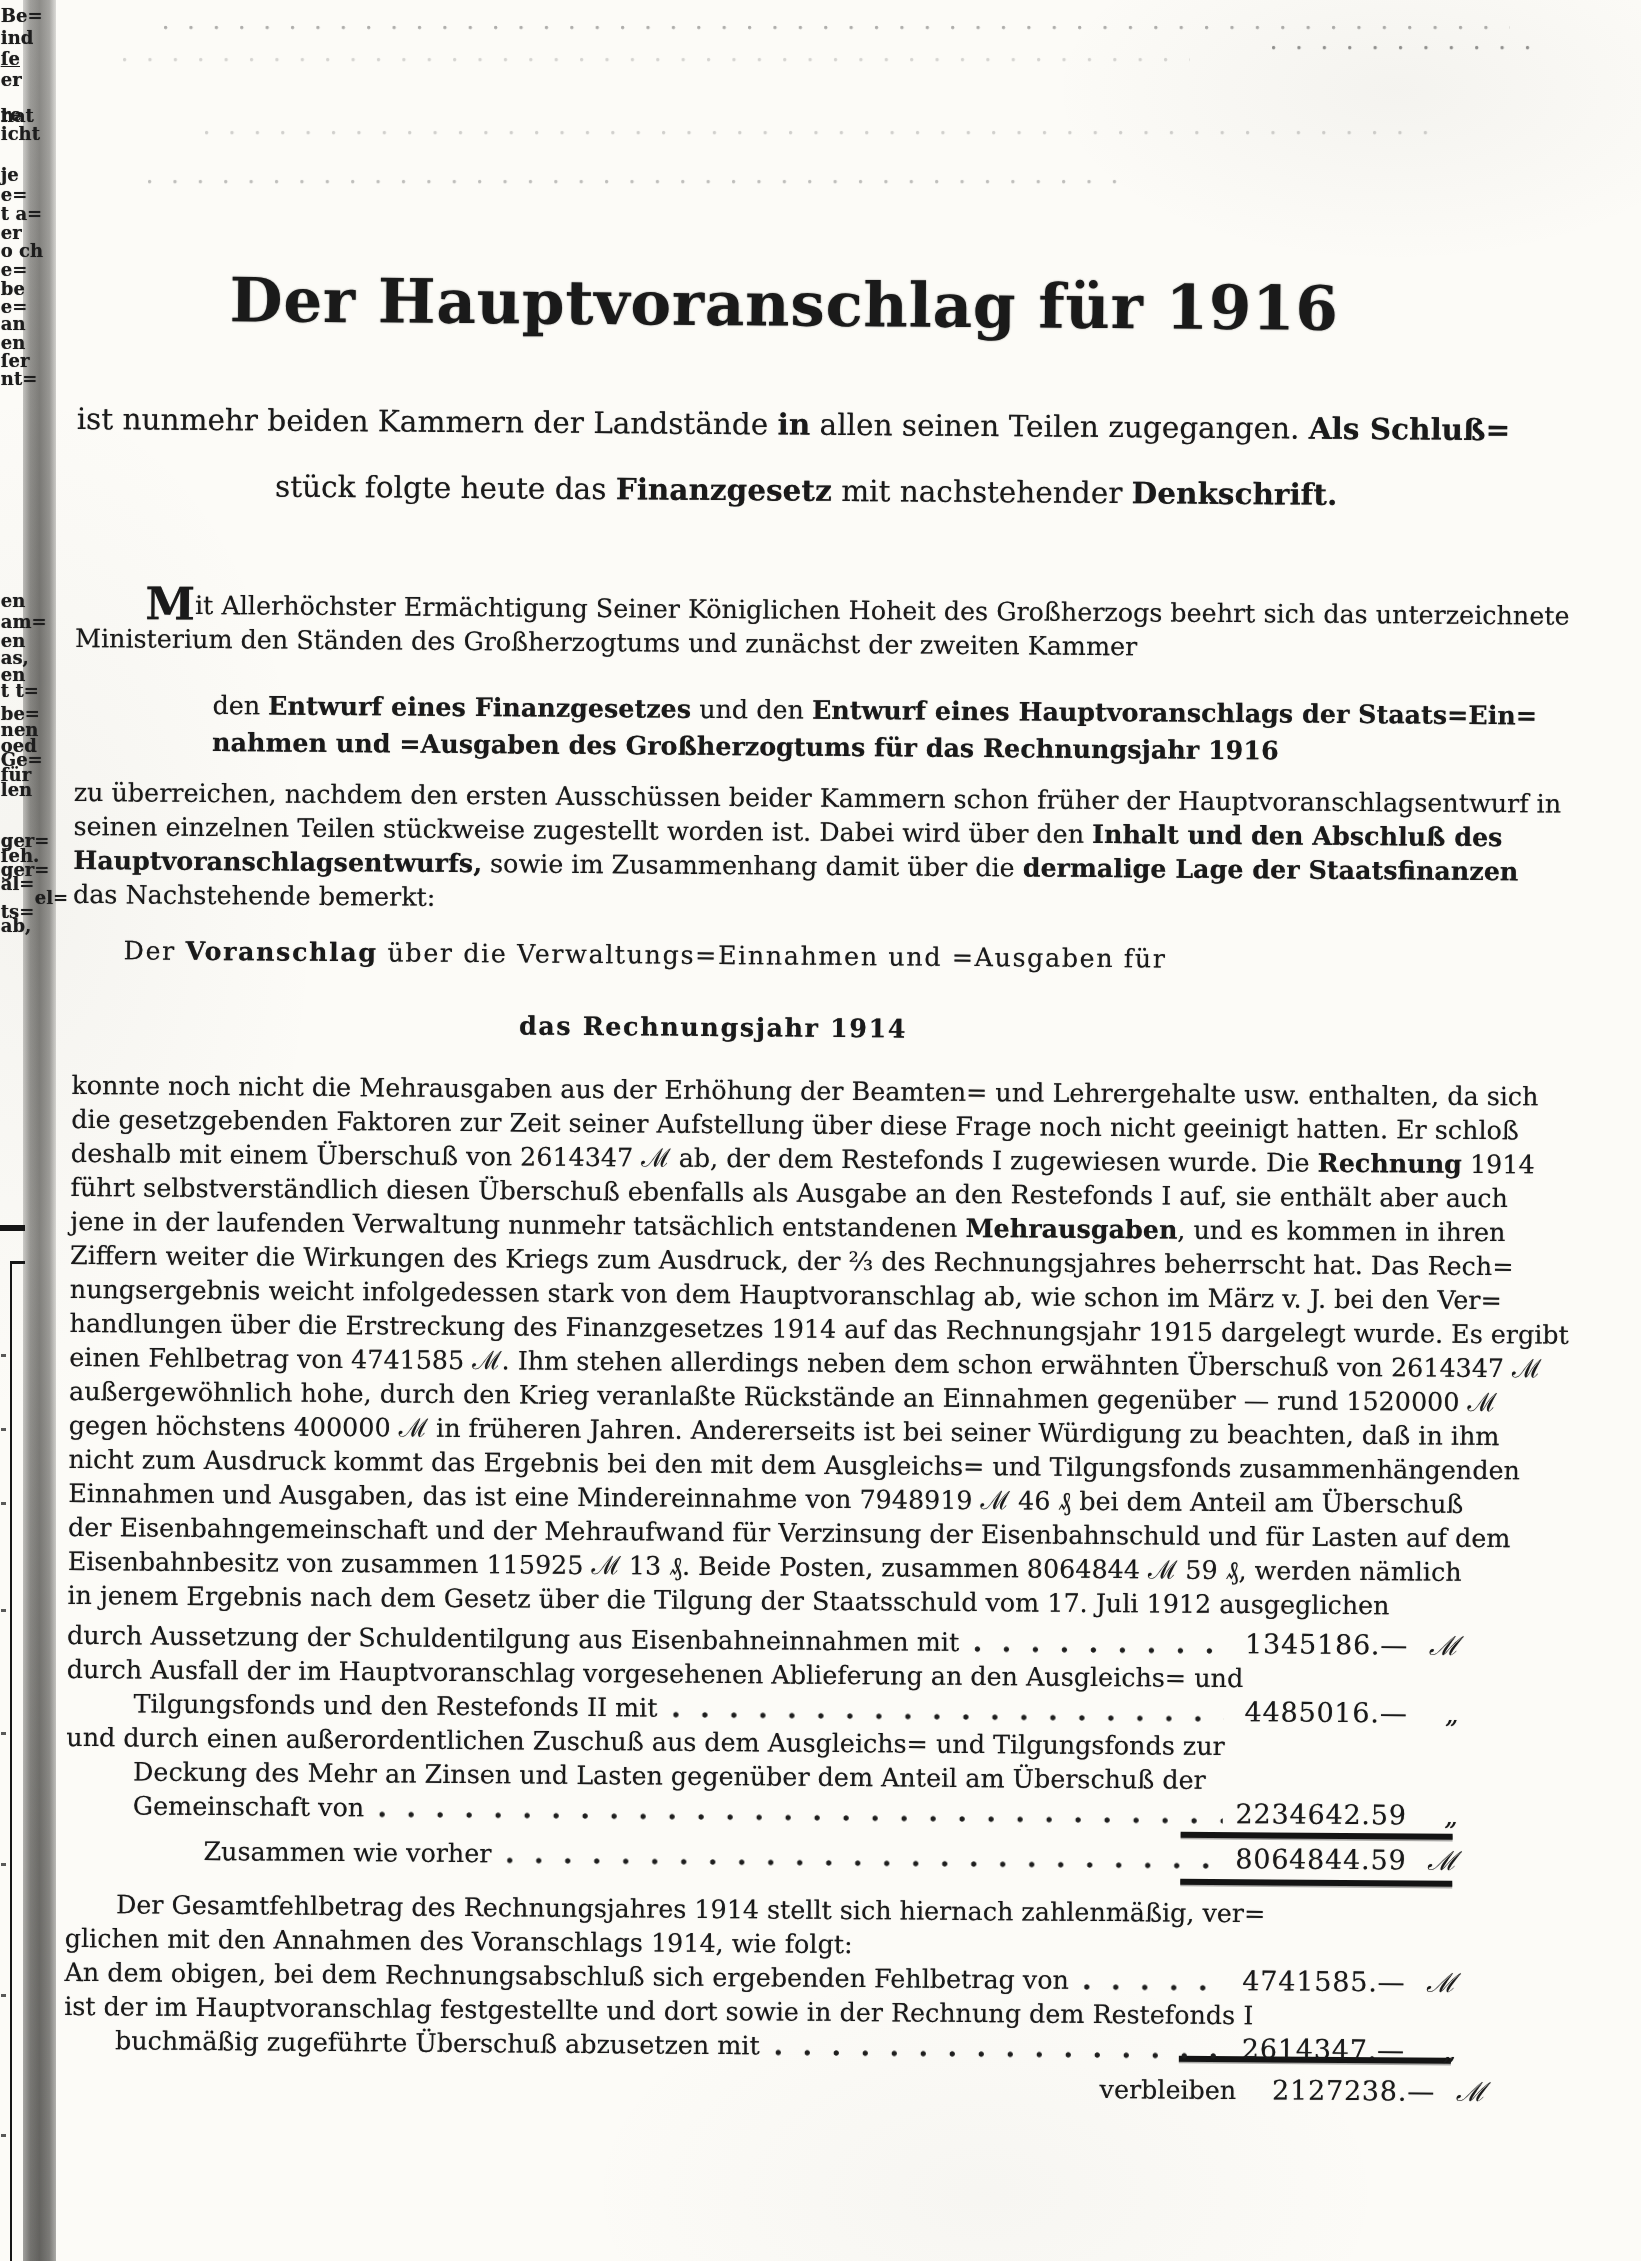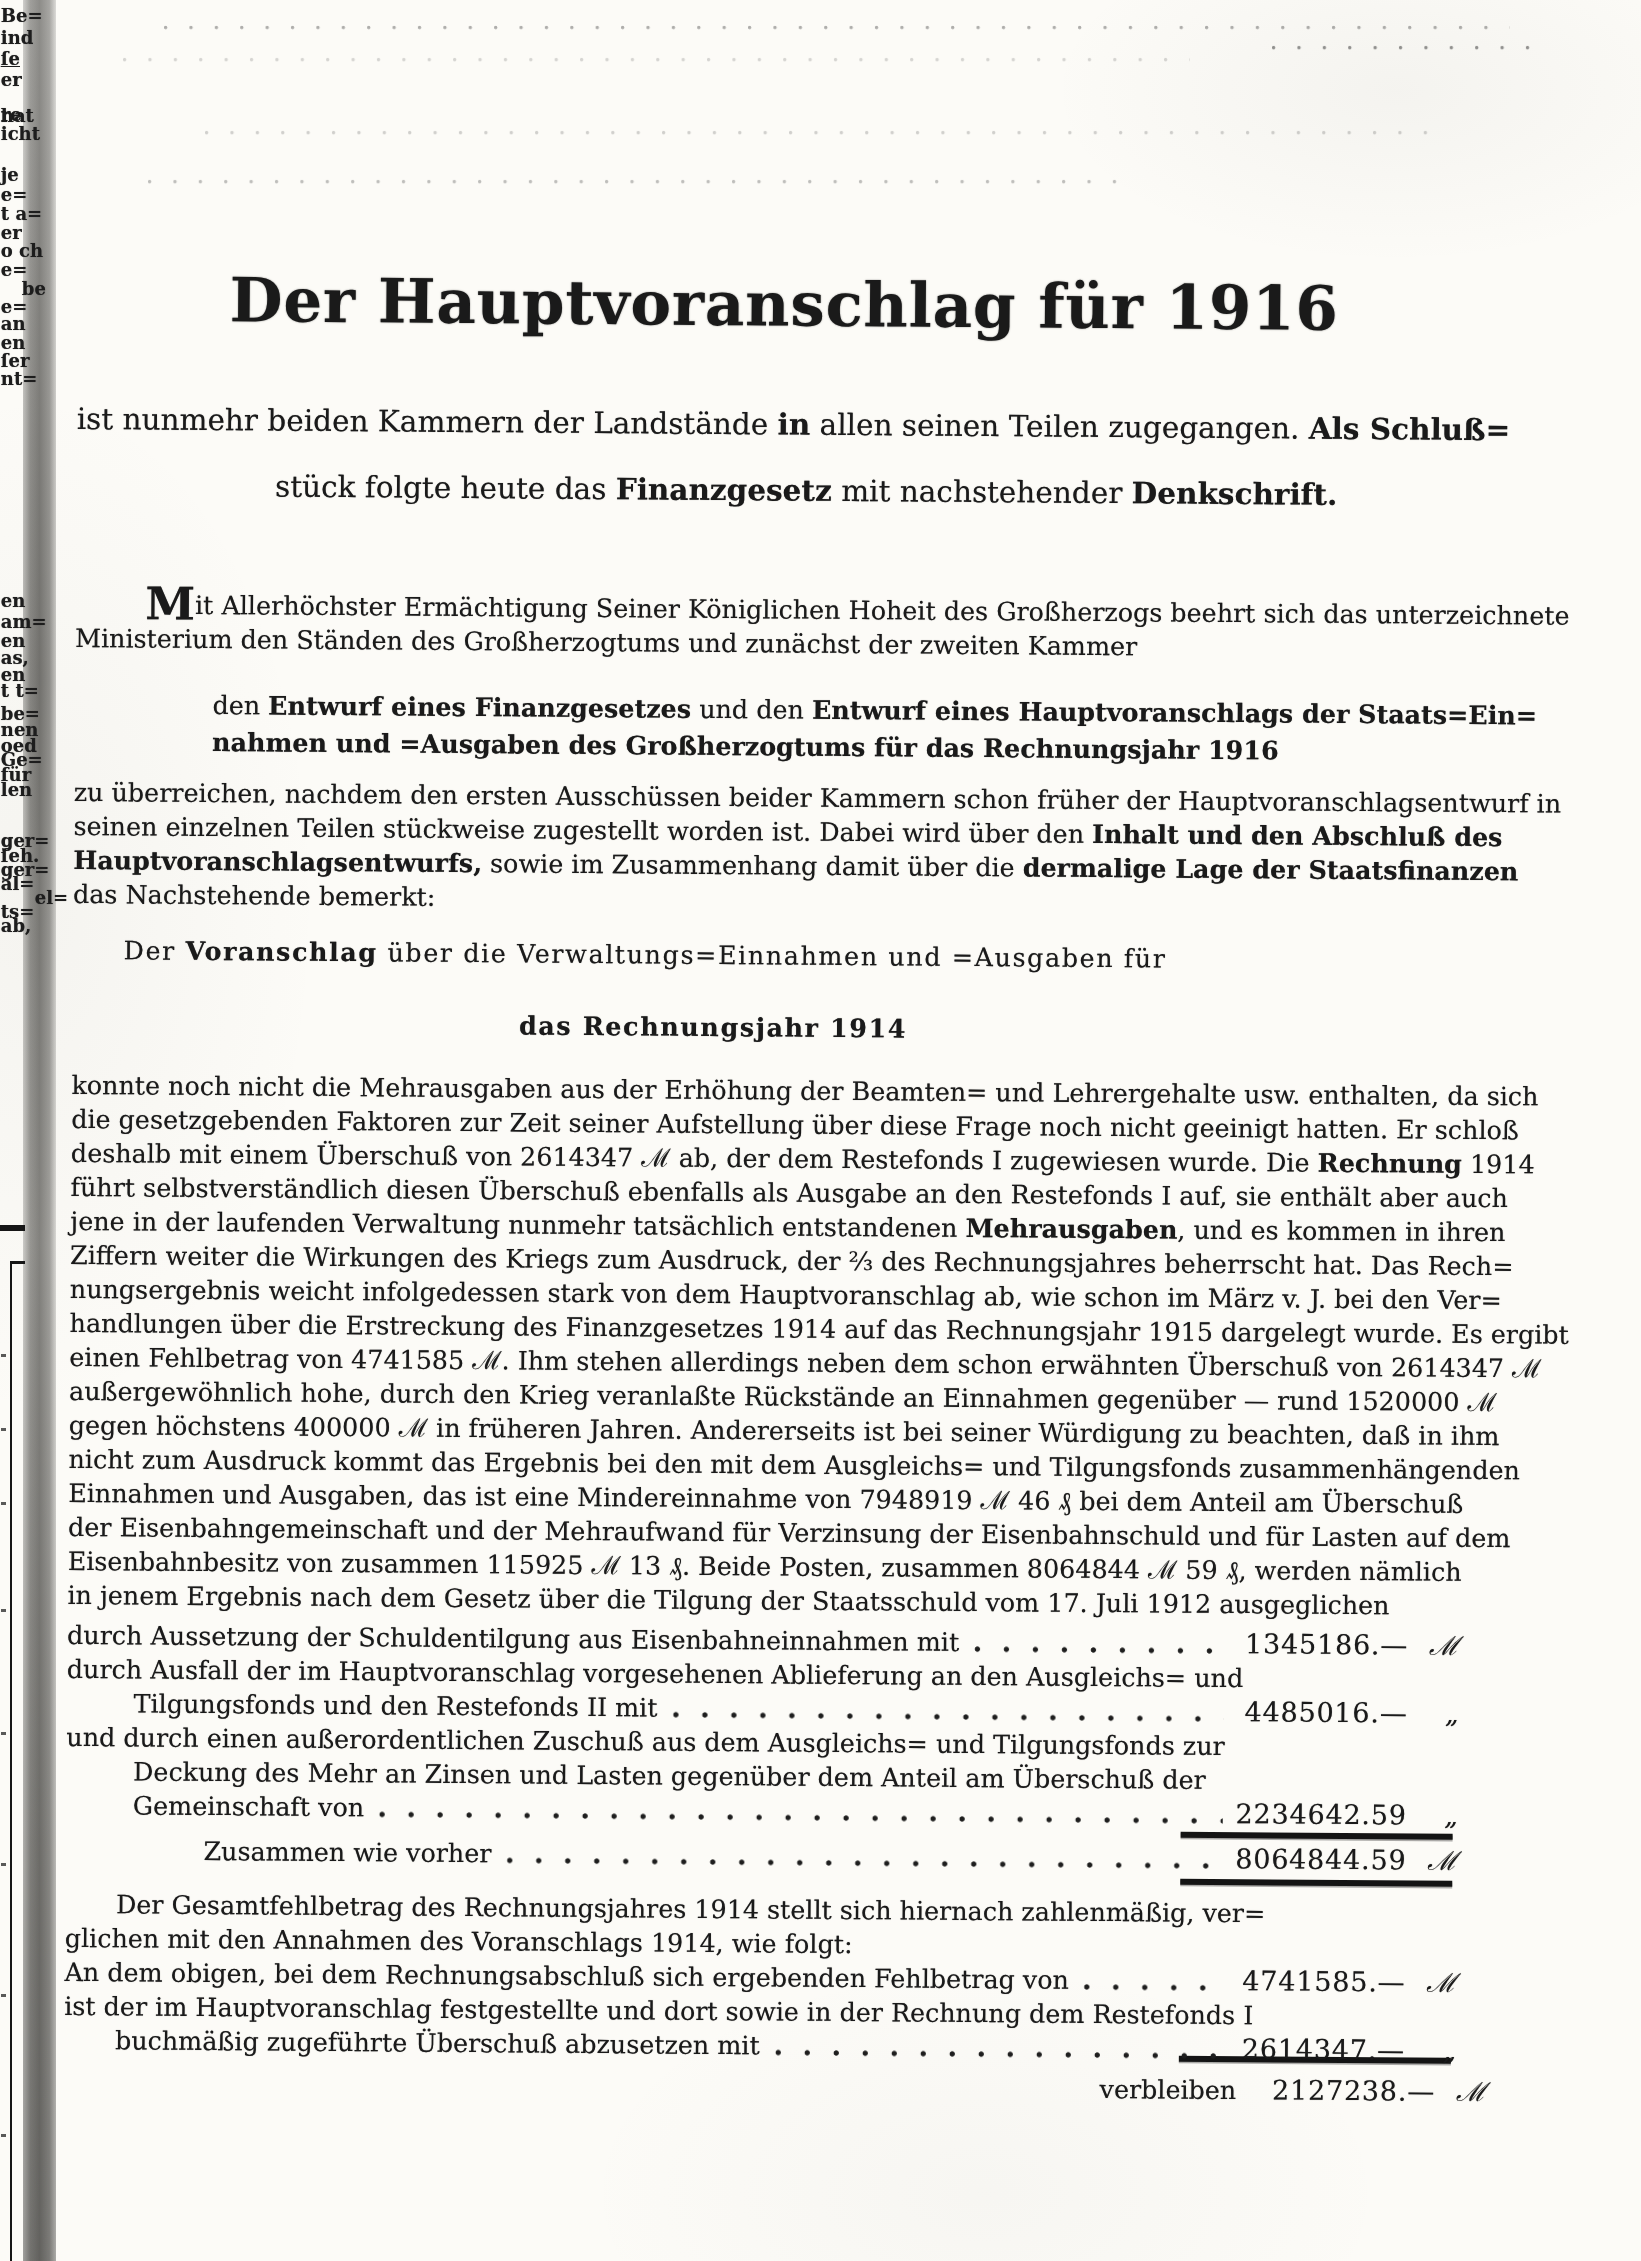--- a/index.html
+++ b/index.html
@@ -69,21 +69,21 @@
       <span class="frag" style="top: 69px;">er</span>
       <span class="frag" style="top: 88px; margin-top: 16px;">re</span>
       <span class="frag" style="top: 105px;">hat</span>
       <span class="frag" style="top: 123px;">icht</span>
       <span class="frag" style="top: 164px;">je</span>
       <span class="frag" style="top: 184px;">e=</span>
       <span class="frag" style="top: 203px;">t a=</span>
       <span class="frag" style="top: 222px;">er</span>
       <span class="frag" style="top: 240px;">o ch</span>
       <span class="frag" style="top: 259px;">e=</span>
-      <span class="frag" style="top: 278px; padding-left: 21px;">be</span>
+      <span class="frag" style="top: 278px;">be</span>
       <span class="frag" style="top: 296px;">e=</span>
       <span class="frag" style="top: 313px;">an</span>
       <span class="frag" style="top: 332px;">en</span>
       <span class="frag" style="top: 350px;">ſer</span>
       <span class="frag" style="top: 368px;">nt=</span>
       <span class="frag" style="top: 590px;">en</span>
       <span class="frag" style="top: 611px;">am=</span>
       <span class="frag" style="top: 630px;">en</span>
       <span class="frag" style="top: 647px;">as,</span>
       <span class="frag" style="top: 664px;">en</span>

